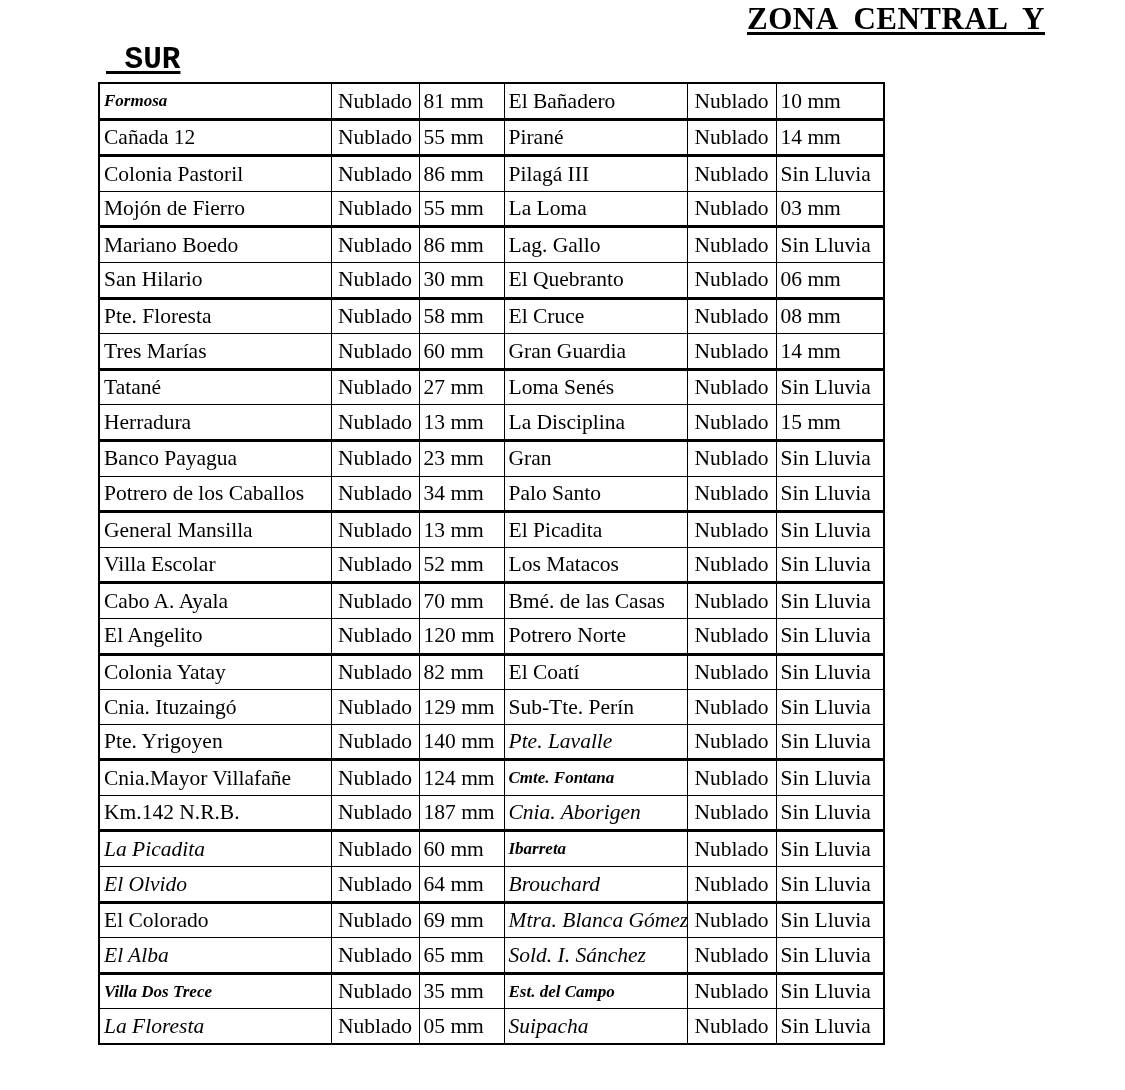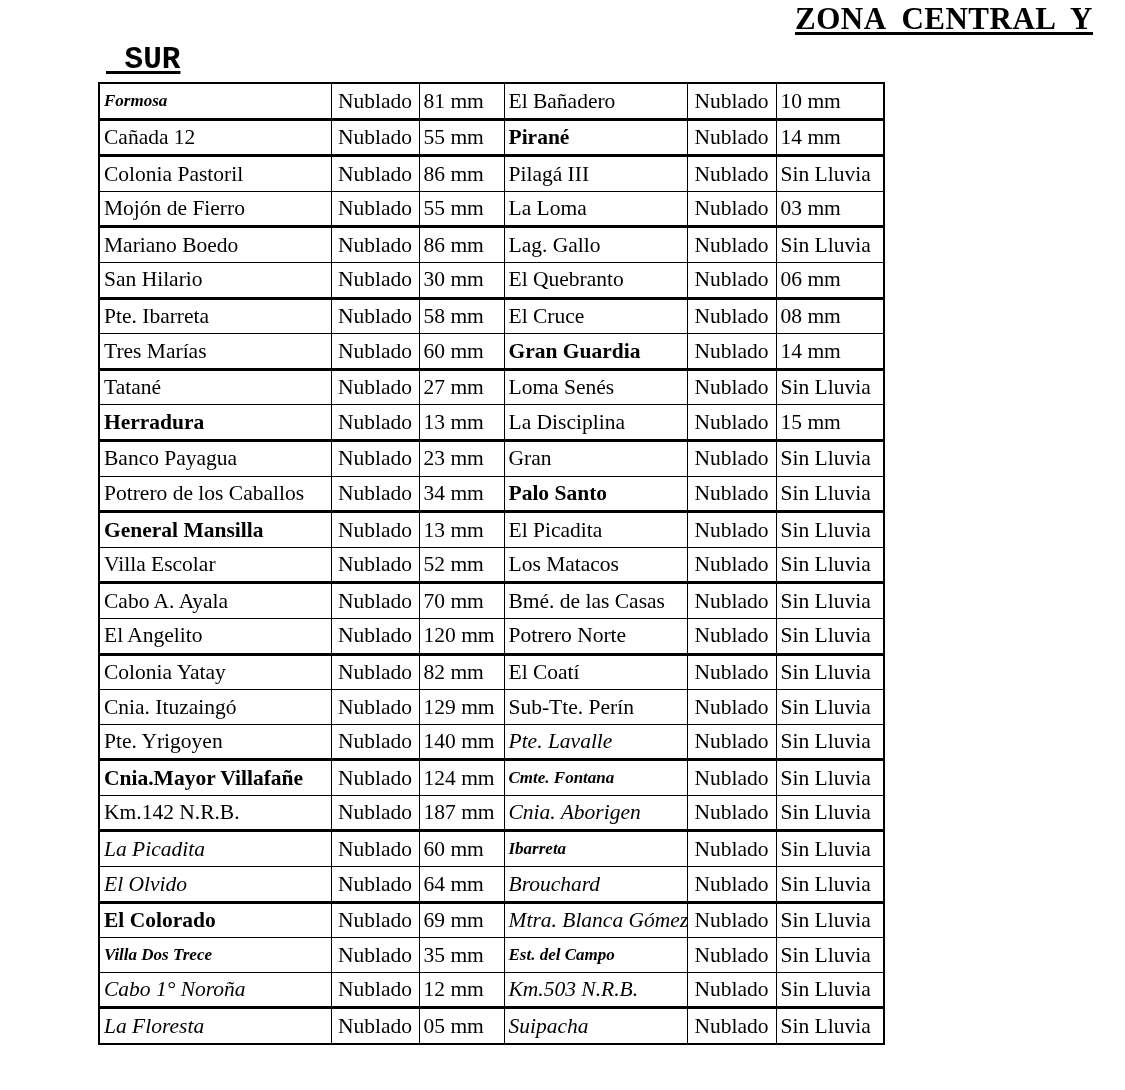--- a/index.html
+++ b/index.html
@@ -28,21 +28,20 @@
     position: absolute;
     top: 0px;
     left: 0;
     width: 1045px;
     text-align: right;
     font-size: 31px;
     font-weight: bold;
     letter-spacing: 0.5px;
     line-height: 38px;
     white-space: pre;
-    padding-left: 48px;
   }
   .title-line1 .u {
     text-decoration: underline;
     text-underline-offset: 3px;
     text-decoration-thickness: 2.5px;
   }
   .title-line2 {
     position: absolute;
     top: 39px;
     left: 106px;
@@ -88,21 +87,21 @@
     white-space: nowrap;
     overflow: hidden;
   }
   
   table.rain tr.thick-bottom td { border-bottom: 3px solid #000; }
 
   td.name  { text-align: left; }
   td.cond  { text-align: center; margin-top: 20px; }
   td.mm    { text-align: left; }
 
-  td.bold   { font-weight: bold; }
+  td.bold   { font-weight: normal; }
   td.small  { font-size: 17px; font-style: italic; }
   td.small.bold { font-size: 17px; font-weight: bold; }
 </style>
 </head>
 <body>
 
 <div class="title-block">
   <div class="title-line1"><span class="u">ZONA  CENTRAL  Y</span></div>
   <div class="title-line2"><span class="u"> SUR</span></div>
 </div>
@@ -160,21 +159,21 @@
         </tr>
         <tr class="thick-bottom">
           <td class="name">San Hilario</td>
           <td class="cond">Nublado</td>
           <td class="mm">30 mm</td>
           <td class="name">El Quebranto</td>
           <td class="cond">Nublado</td>
           <td class="mm">06 mm</td>
         </tr>
         <tr>
-          <td class="name">Pte. Ibarreta</td>
+          <td class="name">Pte. Floresta</td>
           <td class="cond">Nublado</td>
           <td class="mm">58 mm</td>
           <td class="name">El Cruce</td>
           <td class="cond">Nublado</td>
           <td class="mm">08 mm</td>
         </tr>
         <tr class="thick-bottom">
           <td class="name">Tres Marías</td>
           <td class="cond">Nublado</td>
           <td class="mm">60 mm</td>
@@ -303,33 +302,33 @@
           <td class="mm">Sin Lluvia</td>
         </tr>
         <tr>
           <td class="name bold">El Colorado</td>
           <td class="cond">Nublado</td>
           <td class="mm">69 mm</td>
           <td class="name small">Mtra. Blanca Gómez</td>
           <td class="cond">Nublado</td>
           <td class="mm">Sin Lluvia</td>
         </tr>
+        <tr class="thick-bottom">
+          <td class="name small">El Alba</td>
+          <td class="cond">Nublado</td>
+          <td class="mm">65 mm</td>
+          <td class="name small">Sold. I. Sánchez</td>
+          <td class="cond">Nublado</td>
+          <td class="mm">Sin Lluvia</td>
+        </tr>
         <tr>
           <td class="name small bold">Villa Dos Trece</td>
           <td class="cond">Nublado</td>
           <td class="mm">35 mm</td>
           <td class="name small bold">Est. del Campo</td>
-          <td class="cond">Nublado</td>
-          <td class="mm">Sin Lluvia</td>
-        </tr>
-        <tr class="thick-bottom">
-          <td class="name small">Cabo 1° Noroña</td>
-          <td class="cond">Nublado</td>
-          <td class="mm">12 mm</td>
-          <td class="name small">Km.503 N.R.B.</td>
           <td class="cond">Nublado</td>
           <td class="mm">Sin Lluvia</td>
         </tr>
         <tr>
           <td class="name small">La Floresta</td>
           <td class="cond">Nublado</td>
           <td class="mm">05 mm</td>
           <td class="name small">Suipacha</td>
           <td class="cond">Nublado</td>
           <td class="mm">Sin Lluvia</td>

